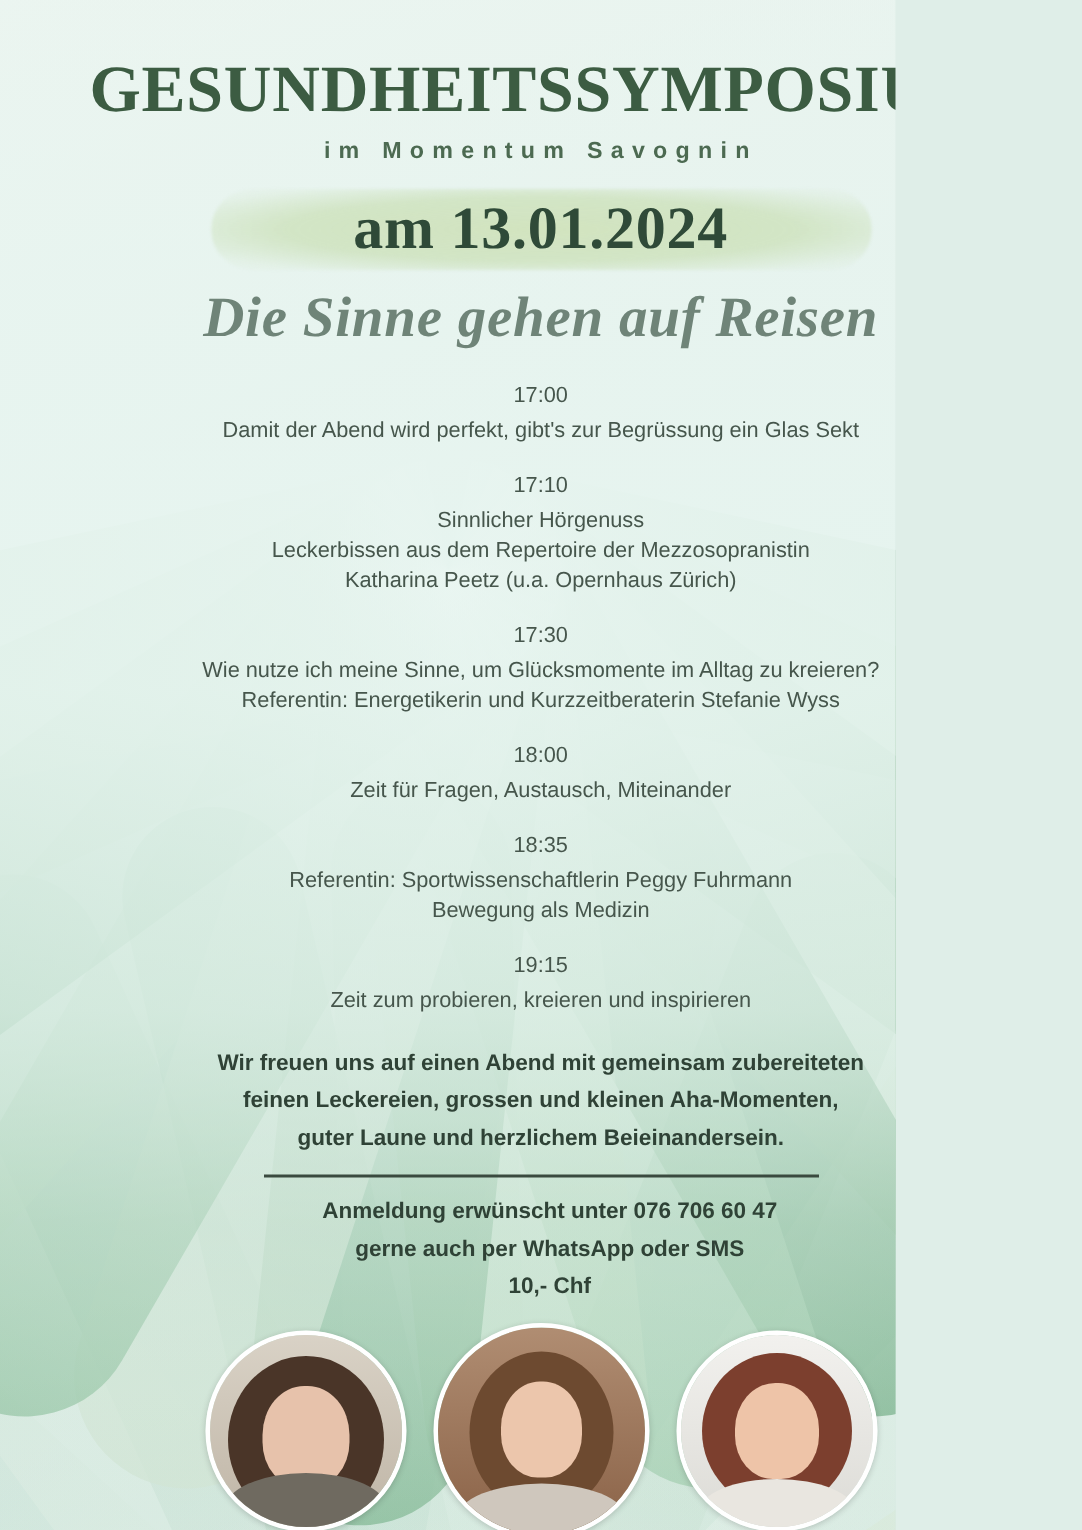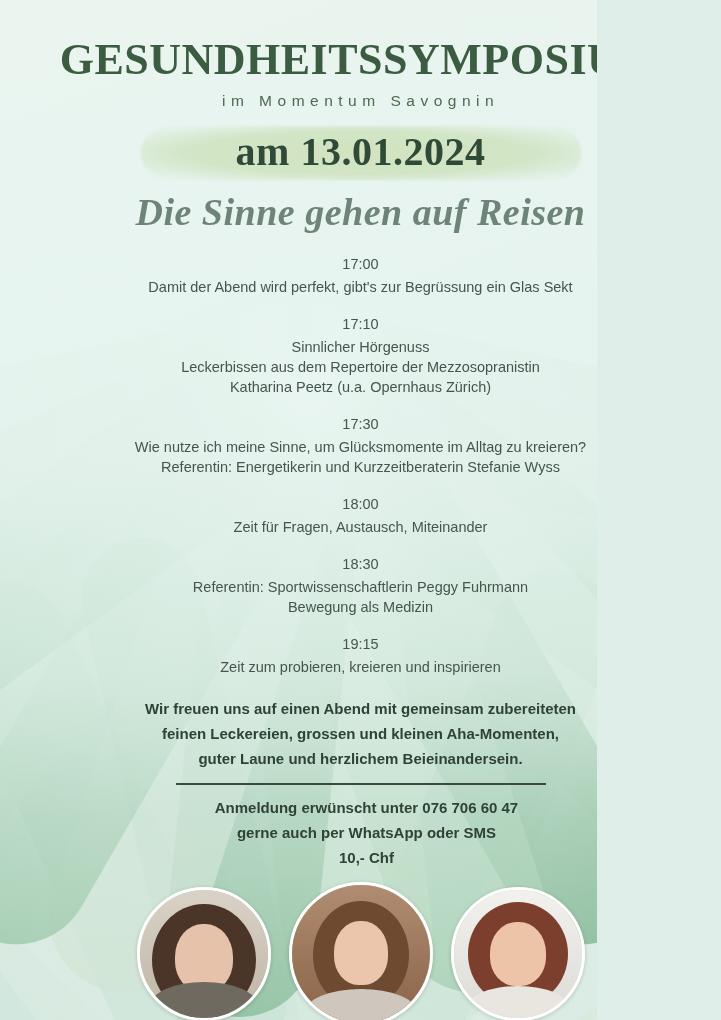--- a/index.html
+++ b/index.html
@@ -94,21 +94,21 @@
     font-size: 44px;
     letter-spacing: 0.5px;
     color: #3c5c42;
     line-height: 1;
     white-space: nowrap;
   }
 
   .subtitle {
     margin: 10px 0 0 0;
     font-family: "Liberation Sans", sans-serif;
-    font-weight: normal;
+    font-weight: bold;
     font-size: 15.5px;
     letter-spacing: 5.5px;
     color: #4c6a51;
   }
 
   .datewrap {
     position: relative;
     margin-top: 14px;
     height: 58px;
   }
@@ -291,21 +291,21 @@
         <div class="slot">
           <div class="slot-time">17:30</div>
           <div class="slot-line">Wie nutze ich meine Sinne, um Glücksmomente im Alltag zu kreieren?</div>
           <div class="slot-line">Referentin: Energetikerin und Kurzzeitberaterin Stefanie Wyss</div>
         </div>
         <div class="slot">
           <div class="slot-time">18:00</div>
           <div class="slot-line">Zeit für Fragen, Austausch, Miteinander</div>
         </div>
         <div class="slot">
-          <div class="slot-time">18:30</div>
+          <div class="slot-time">18:35</div>
           <div class="slot-line">Referentin: Sportwissenschaftlerin Peggy Fuhrmann</div>
           <div class="slot-line">Bewegung als Medizin</div>
         </div>
         <div class="slot">
           <div class="slot-time">19:15</div>
           <div class="slot-line">Zeit zum probieren, kreieren und inspirieren</div>
         </div>
       </div>
 
     <div class="closing" id="closingBlock">

